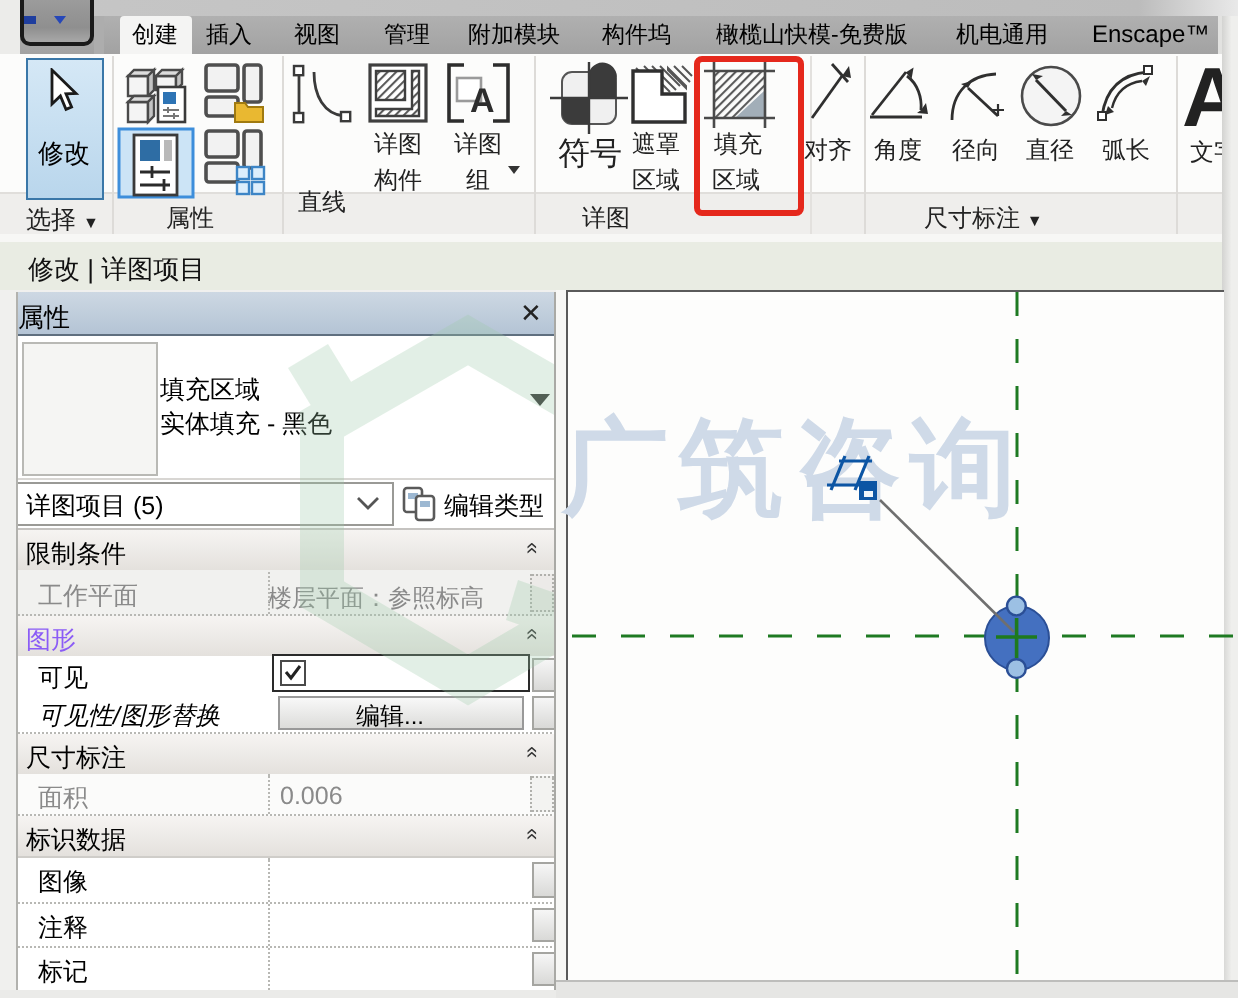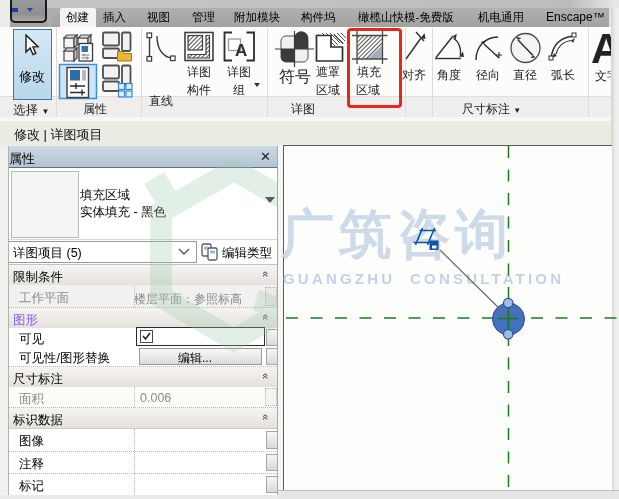--- a/index.html
+++ b/index.html
@@ -238,21 +238,21 @@
 
   <div class="abs" style="left:8px;top:328px;width:270px;height:19px;border-bottom:1px dotted #b8b8b4;background:#fff;"></div>
   <div class="abs txt" style="left:19px;top:331px;font-size:12.5px;color:#000;">可见</div>
   <div class="abs" style="left:136px;top:327px;width:129px;height:19px;background:#fff;border:1.5px solid #2a2a2a;box-sizing:border-box;"></div>
   <div class="abs" style="left:140px;top:330px;width:13px;height:13px;background:#fff;border:1px solid #4a4a4a;box-sizing:border-box;"></div>
   <svg class="abs" style="left:141px;top:331px;" width="11" height="11" viewBox="0 0 11 11">
       <path d="M2,5 L4.5,8 L9,2" fill="none" stroke="#222" stroke-width="1.5"></path>
     </svg>
 
   <div class="abs" style="left:8px;top:347px;width:270px;height:19px;border-bottom:1px dotted #b8b8b4;background:#fff;"></div>
-  <div class="abs txt" style="left:19px;top:350px;font-size:12.5px;color:#000;">可见性/图形替换</div>
+  <div class="abs txt" style="left:19px;top:350px;font-size:12.5px;color:#000;font-style:italic;">可见性/图形替换</div>
   <div class="abs" style="left:139px;top:348px;width:123px;height:17px;background:linear-gradient(#f8f8f8,#dcdcda);border:1px solid #999;box-sizing:border-box;"></div>
   <div class="abs txt" style="left:178px;top:350px;font-size:12px;color:#000;">编辑...</div>
 
   <div class="abs" style="left:8px;top:367px;width:270px;height:20px;background:linear-gradient(#f6f4f2,#e4e1dd);border-bottom:1px solid #cfcdc9;"></div>
   <div class="abs txt" style="left:13px;top:371px;font-size:12.5px;color:#000;">尺寸标注</div>
   <div class="abs txt" style="left:263px;top:370px;font-size:11px;color:#333;transform:rotate(90deg);">«</div>
 
   <div class="abs" style="left:8px;top:387px;width:270px;height:20px;background:#fbfbfa;border-bottom:1px dotted #b8b8b4;"></div>
   <div class="abs txt" style="left:19px;top:391px;font-size:12.5px;color:#8a8a8a;">面积</div>
   <div class="abs txt" style="left:140px;top:391px;font-size:12.5px;color:#8a8a8a;">0.006</div>
@@ -284,21 +284,20 @@
     <path d="M10,36 L30,24 L52,60 L32,72 Z" fill="#9ecbaa"></path>
     <path d="M125,142 L185,163 L179,183 L119,162 Z" fill="#9ecbaa"></path>
   </svg>
 
   <div class="abs" style="left:278px;top:145px;width:5px;height:350px;background:#f7f7f5;"></div>
   <div class="abs" style="left:283px;top:145px;width:329px;height:345px;background:#fdfdfc;border-left:1px solid #5a5a5a;border-top:1px solid #5a5a5a;box-sizing:border-box;"></div>
   <div class="abs" style="left:278px;top:490px;width:341px;height:9px;background:#e6e6e4;border-top:1px solid #bdbdbb;box-sizing:border-box;"></div>
   <div class="abs" style="left:0;top:495px;width:278px;height:4px;background:#ebebe9;"></div>
 
   <div class="abs txt" style="left:281px;top:199px;font-size:53px;font-weight:bold;color:#cfdae8;letter-spacing:5px;">广筑咨询</div>
-  <div class="abs txt" style="left:283px;top:270px;font-size:15px;font-weight:bold;color:#c3d2e4;letter-spacing:3.2px;">GUANGZHU&nbsp;&nbsp;CONSULTATION</div>
 
   <svg class="abs" style="left:283px;top:145px;" width="336" height="345" viewBox="0 0 336 345">
     <line x1="225.5" y1="1" x2="225.5" y2="343" stroke="#1e7a22" stroke-width="1.5" stroke-dasharray="12 11.5"></line>
     <line x1="3" y1="173" x2="336" y2="173" stroke="#1e7a22" stroke-width="1.5" stroke-dasharray="12 12.5"></line>
 
     <circle cx="225.5" cy="174" r="16" fill="#4470c0" stroke="#2b4f96" stroke-width="1"></circle>
 
     <line x1="157" y1="105" x2="224" y2="171" stroke="#6f6f6f" stroke-width="1.3"></line>
     <line x1="225.3" y1="164" x2="225.3" y2="184" stroke="#1e7a1e" stroke-width="1.8"></line>
     <line x1="215" y1="173.5" x2="235.5" y2="173.5" stroke="#1e7a1e" stroke-width="1.8"></line>

